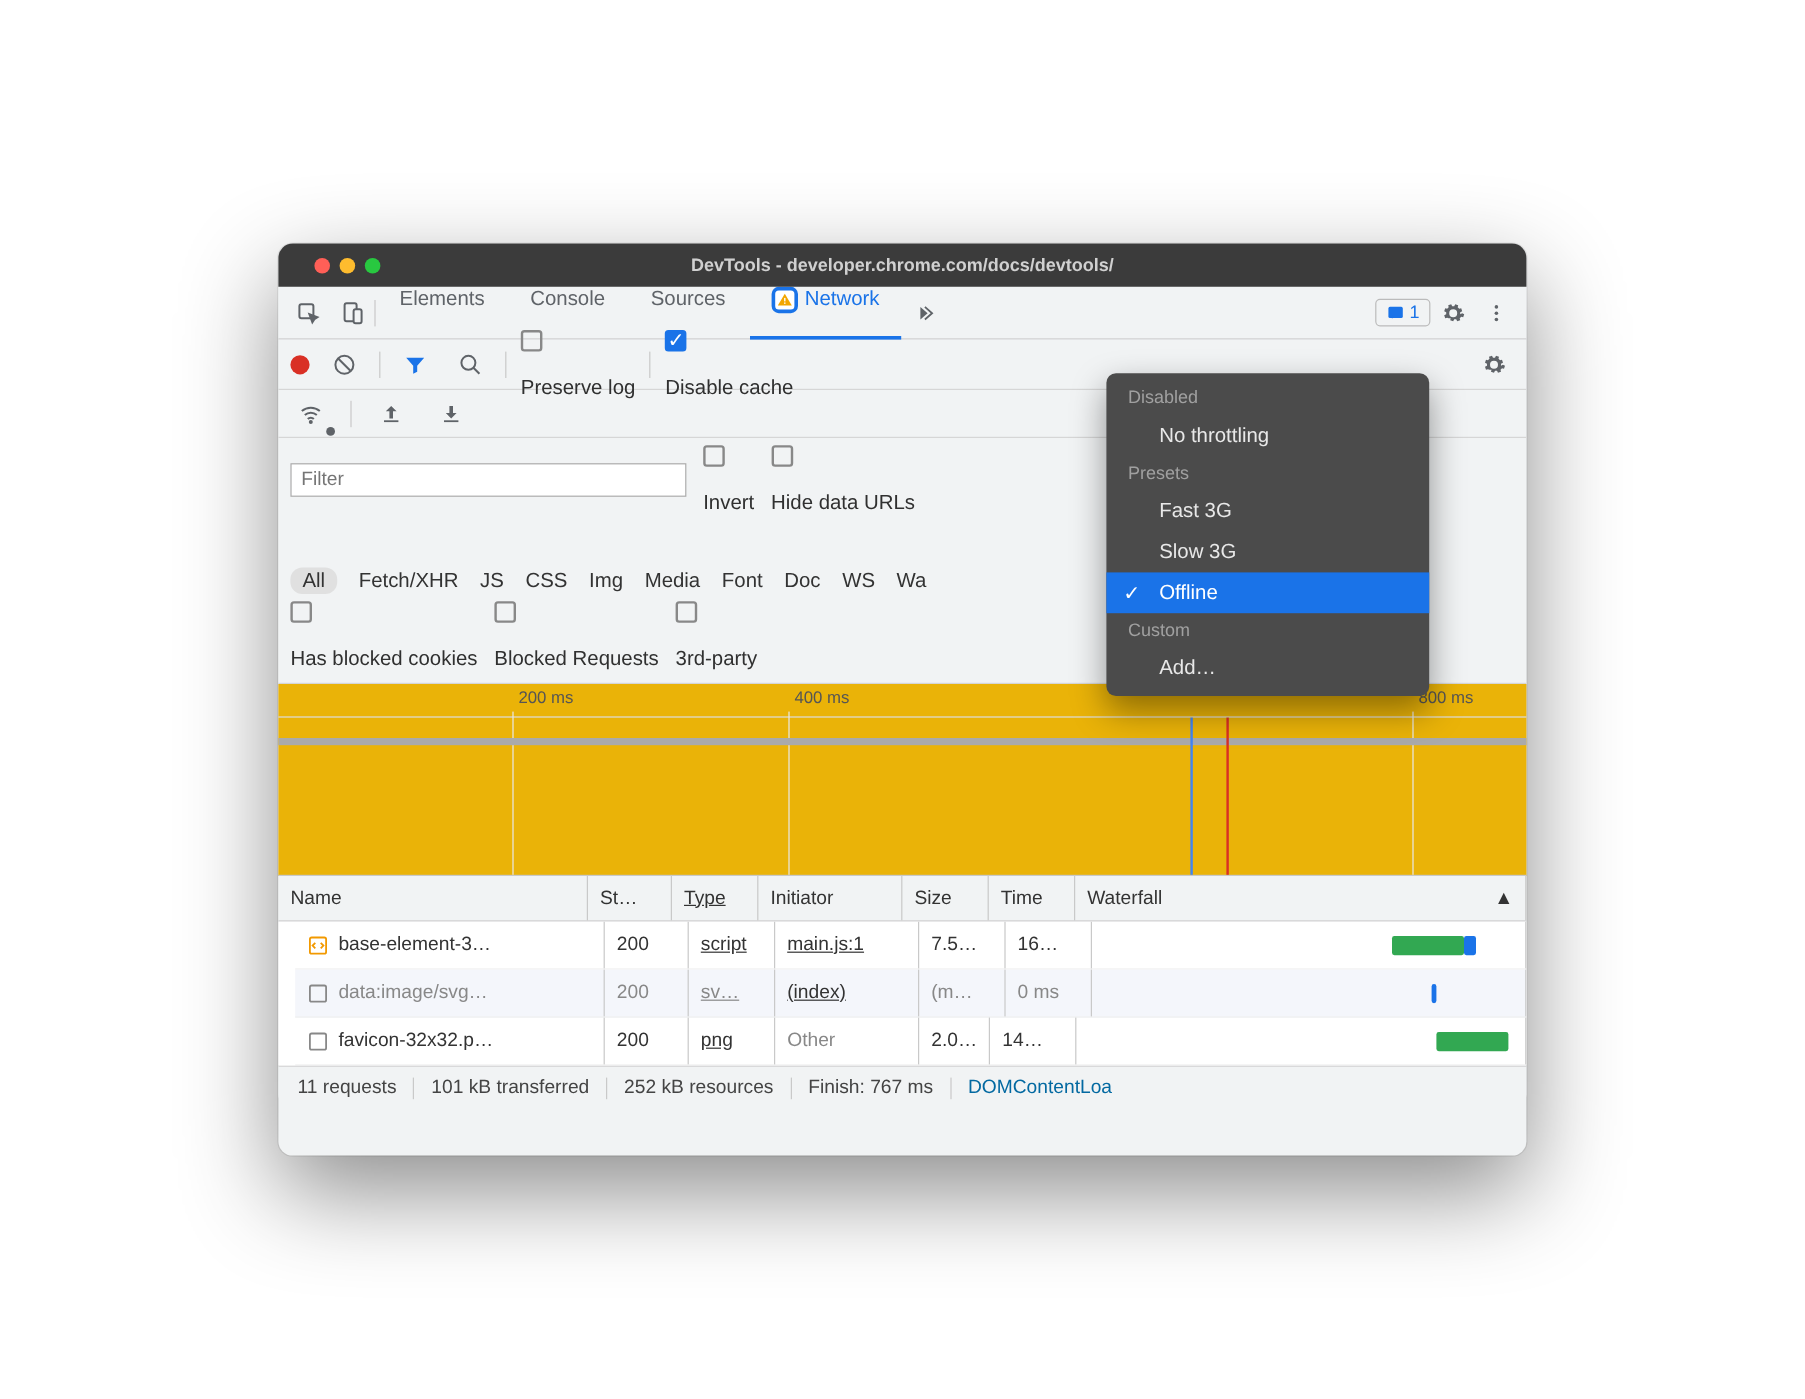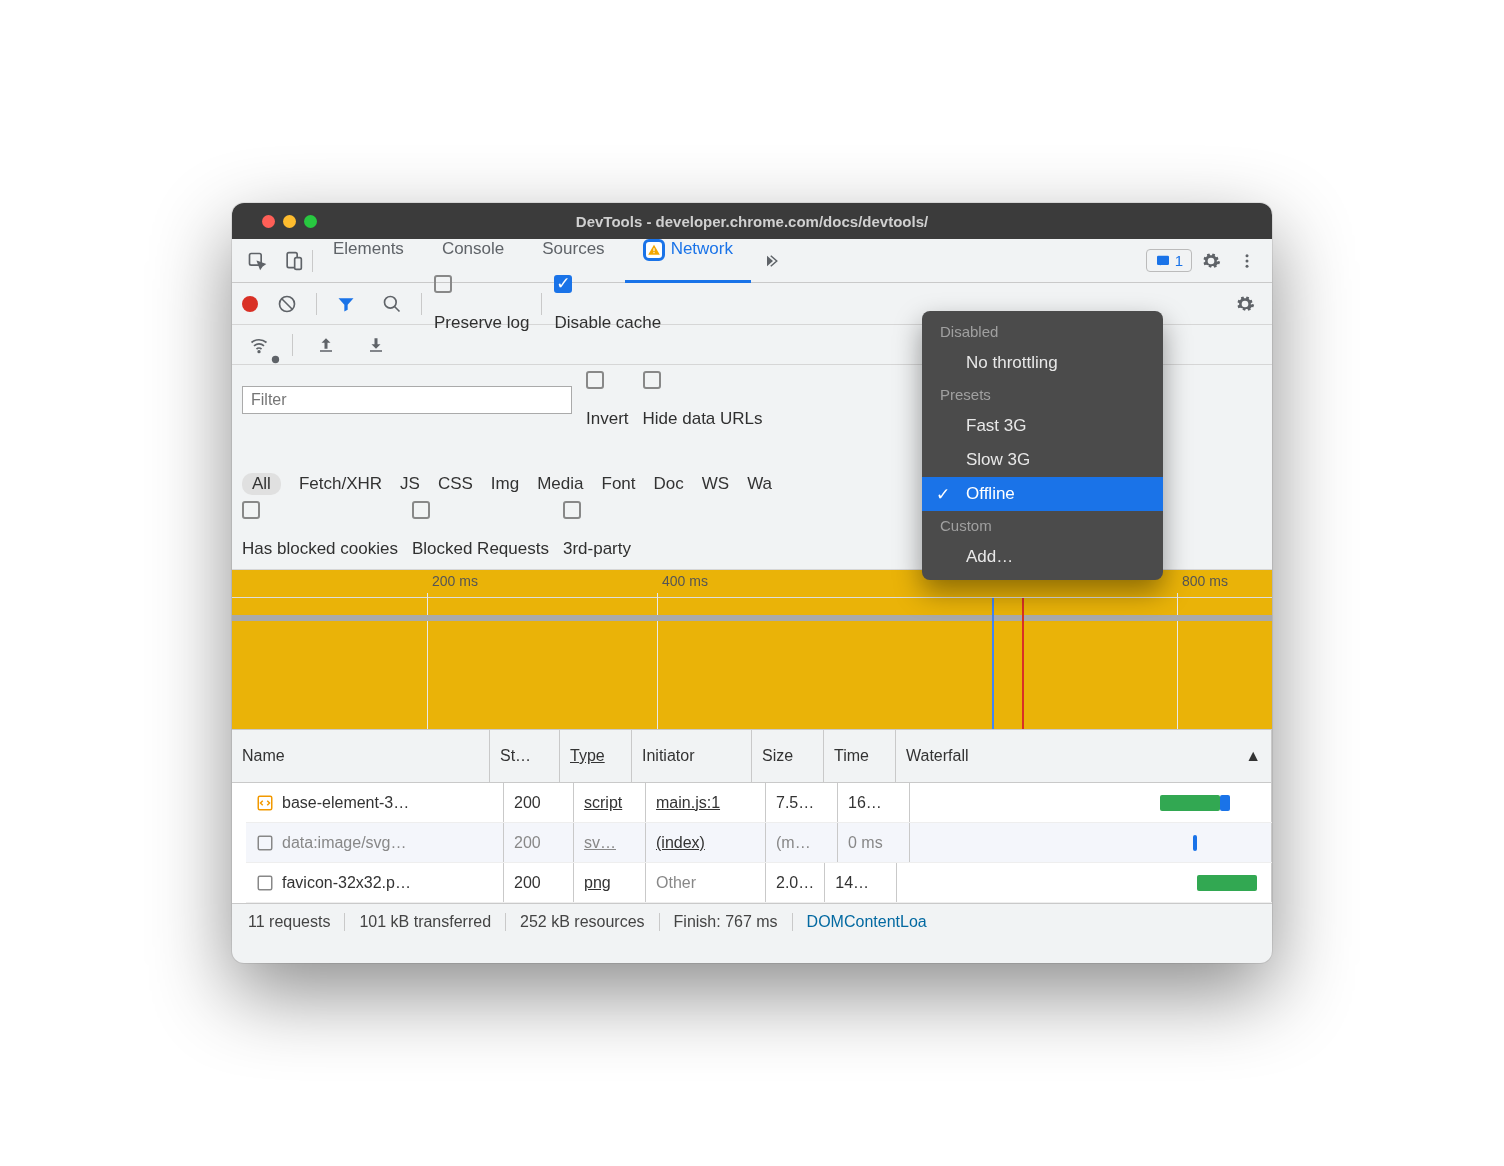--- a/index.html
+++ b/index.html
@@ -88,42 +88,42 @@
 .filterrow{display:flex;align-items:center;gap:14px;margin-bottom:4px;}
 .filterinput{
   width:330px;height:28px;border:1px solid #aaa;background:#fff;
   padding:0 8px;font-size:16px;color:#888;
 }
 .pills{display:flex;gap:18px;align-items:center;flex-wrap:wrap;font-size:17px;color:#333;}
 .pill{cursor:pointer;margin-top:40px;}
 .pill.active{background:#e0e0e0;border-radius:10px;padding:1px 10px;}
 
 .dropdown {
-  position:absolute; left:690px; top:108px; width:241px;
+  position:absolute; left:690px; top:108px; width:269px;
   background:#4b4b4b; border-radius:8px;
   box-shadow:0 12px 28px rgba(0,0,0,0.4); z-index:100;
   padding:6px 0; color:#e8e8e8; font-size:17px;
 }
 .ddhdr{color:#a0a0a0;padding:6px 18px;font-size:15px;}
 .dditem{padding:7px 18px 7px 44px;cursor:pointer;position:relative;}
 .dditem.selected{background:#1a73e8;color:#fff;}
 .ddcheck{position:absolute;left:14px;}
 
 .timeline{
   background:#eab308;border-bottom:1px solid #c9c9c9;height:160px;position:relative;
 }
 .timehdr{height:28px;border-bottom:1px solid #ddd;position:relative;font-size:14px;color:#555;}
 .timetick{position:absolute;top:3px;}
 .timetick::before{content:"";position:absolute;left:-5px;top:20px;width:1px;height:136px;background:#e8e8e8;}
 .overviewbar{position:absolute;top:45px;left:0;right:0;height:6px;background:#aaa;}
 .domline{position:absolute;top:28px;bottom:0;width:2px;background:#4285f4;}
 .loadline{position:absolute;top:28px;bottom:0;width:2px;background:#d93025;}
 
 .tablehdr{
-  display:flex;background:#f1f3f4;height:53px;align-items:center;
+  display:flex;background:#f1f3f4;height:38px;align-items:center;
   font-size:16px;color:#333;border-bottom:1px solid #c9c9c9;
 }
 .col{padding:0 10px;border-right:1px solid #c9c9c9;height:100%;display:flex;align-items:center;overflow:hidden;white-space:nowrap;}
 .c-name{width:258px;} .c-st{width:70px;} .c-type{width:72px;text-decoration:underline;}
 .c-init{width:120px;} .c-size{width:72px;} .c-time{width:72px;}
 .c-wf{flex:1;justify-content:space-between;}
 .tbody{background:#fff;overflow:hidden;padding-left:14px;}
 .trow{display:flex;height:40px;align-items:center;font-size:16px;color:#333;border-bottom:1px solid #eee;}
 .trow:nth-child(even){background:#f4f6fb;}
 .nameicon{width:18px;height:18px;margin-right:8px;flex-shrink:0;display:inline-flex;}

